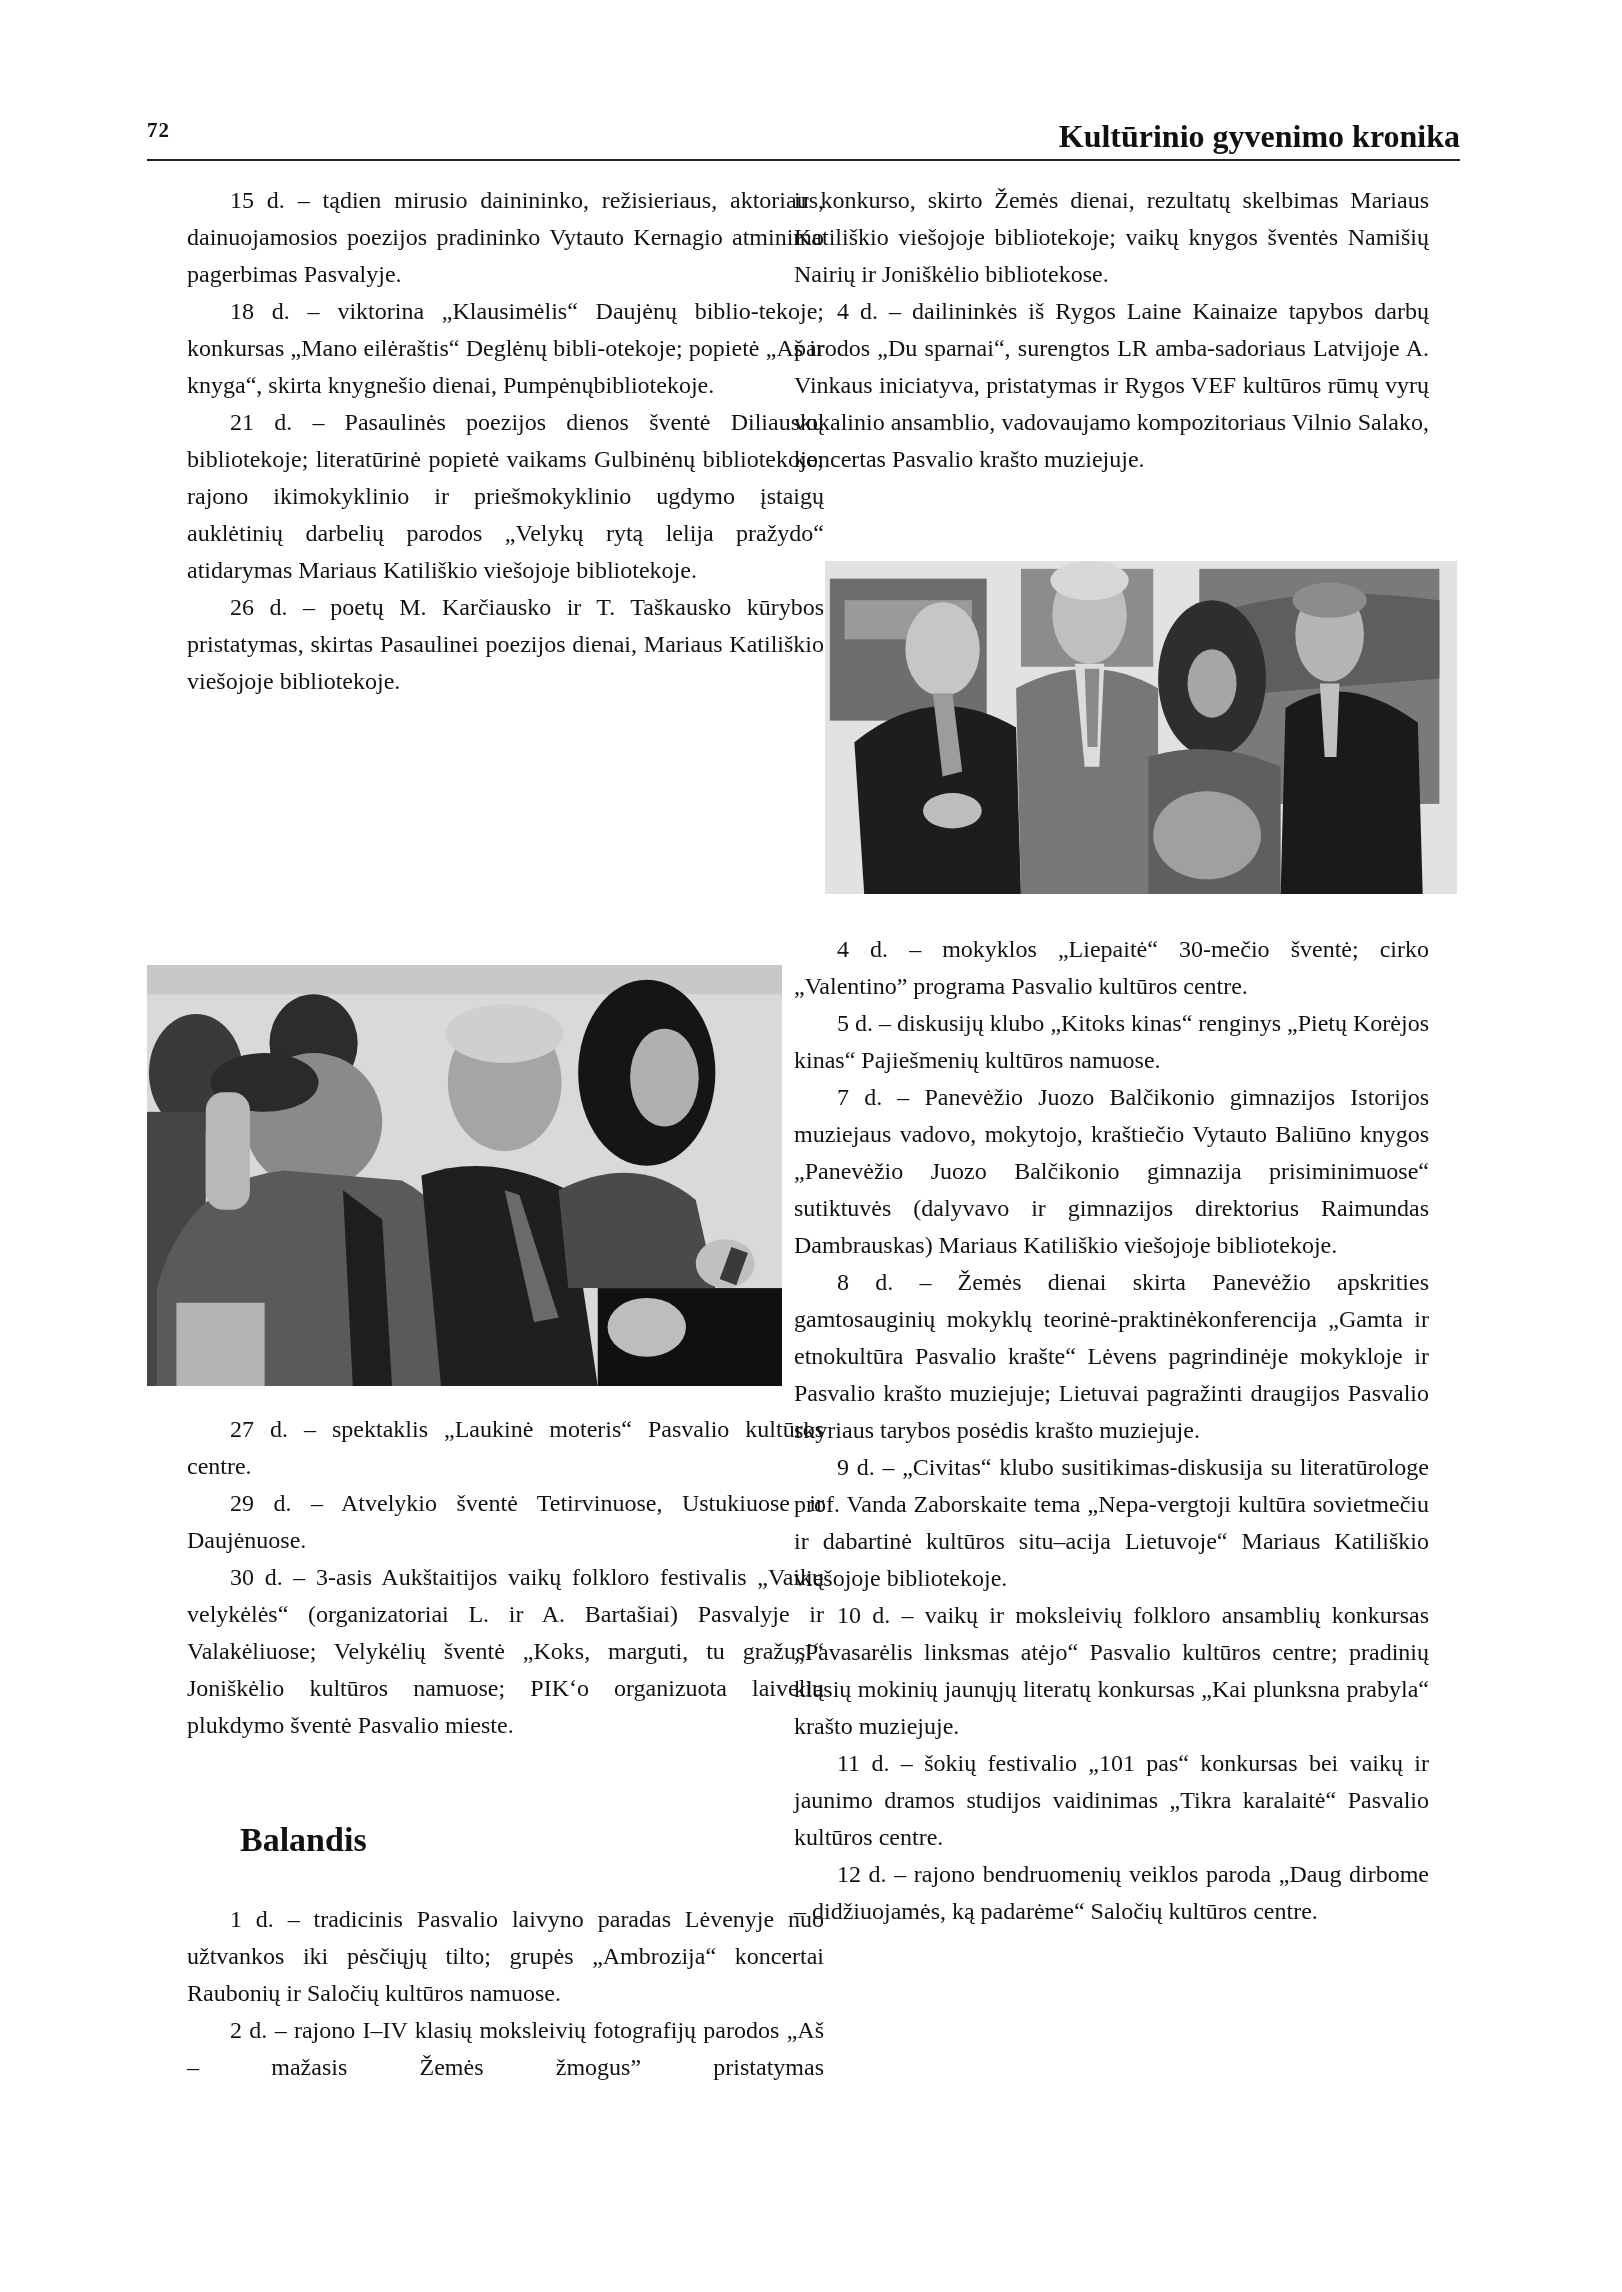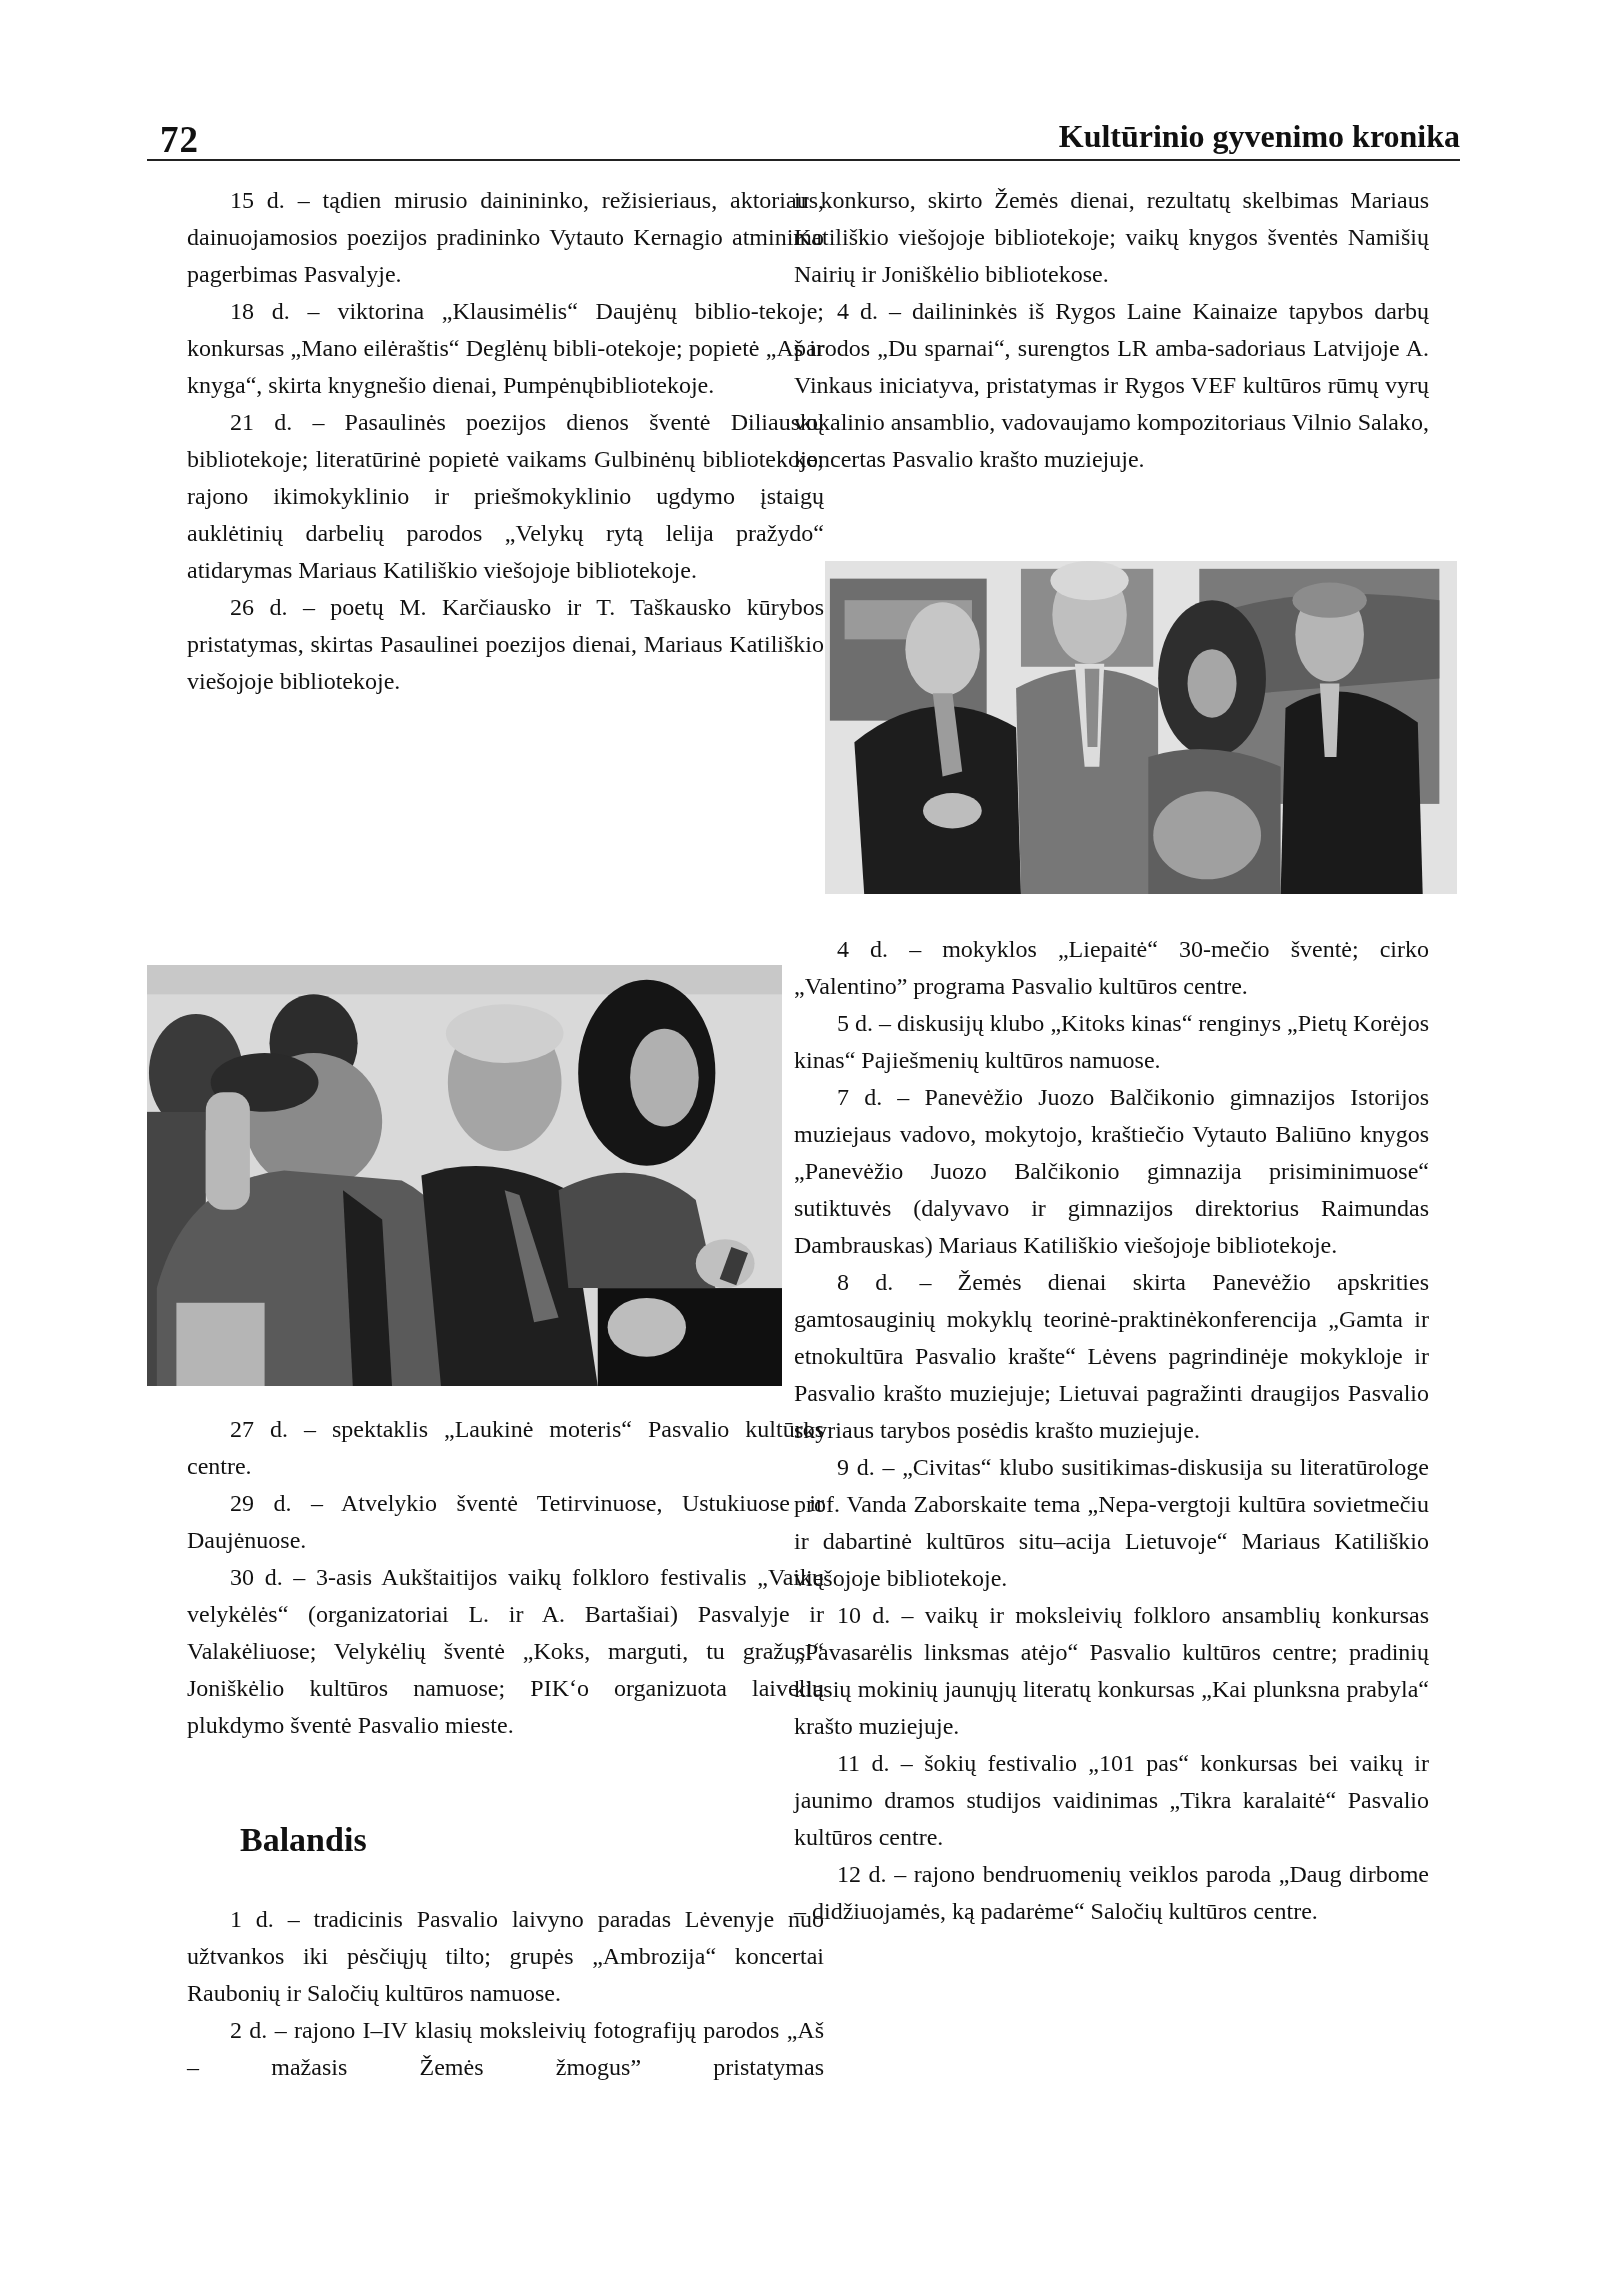--- a/index.html
+++ b/index.html
@@ -1,20 +1,20 @@
 <!DOCTYPE html>
 <html><head>
   <meta charset="utf-8">
   <style>
     html, body { margin: 0; padding: 0; background: #ffffff; }
     body { width: 1622px; height: 2293px; position: relative; overflow: hidden;
       font-family: "Liberation Serif", "DejaVu Serif", serif; color: #111; }
     .header { position: absolute; left: 147px; top: 116px; width: 1313px; height: 43px;
       border-bottom: 2px solid #222; }
-    .page-num { position: absolute; left: 13px; top: 2px; font-weight: bold; font-size: 37px; letter-spacing: 1px; }
+    .page-num { position: absolute; left: 0; top: 2px; font-weight: bold; font-size: 21px; letter-spacing: 1px; }
     .running-title { position: absolute; right: 0; top: 2px; font-weight: bold; font-size: 32px; }
     .col { position: absolute; font-size: 24px; line-height: 37px; text-align: justify; }
     .col-left { left: 147px; width: 637px; margin-left: 40px; }
     .col-right { left: 794px; width: 635px; }
     .entry { margin: 0; text-indent: 43px; hyphens: manual; }
     .section-heading { font-weight: bold; font-size: 34px; margin: 0; padding-left: 53px; }
     .photo { position: absolute; background: #777; overflow: hidden; }
     .photo svg { display: block; width: 100%; height: 100%; }
   </style>
 </head>

